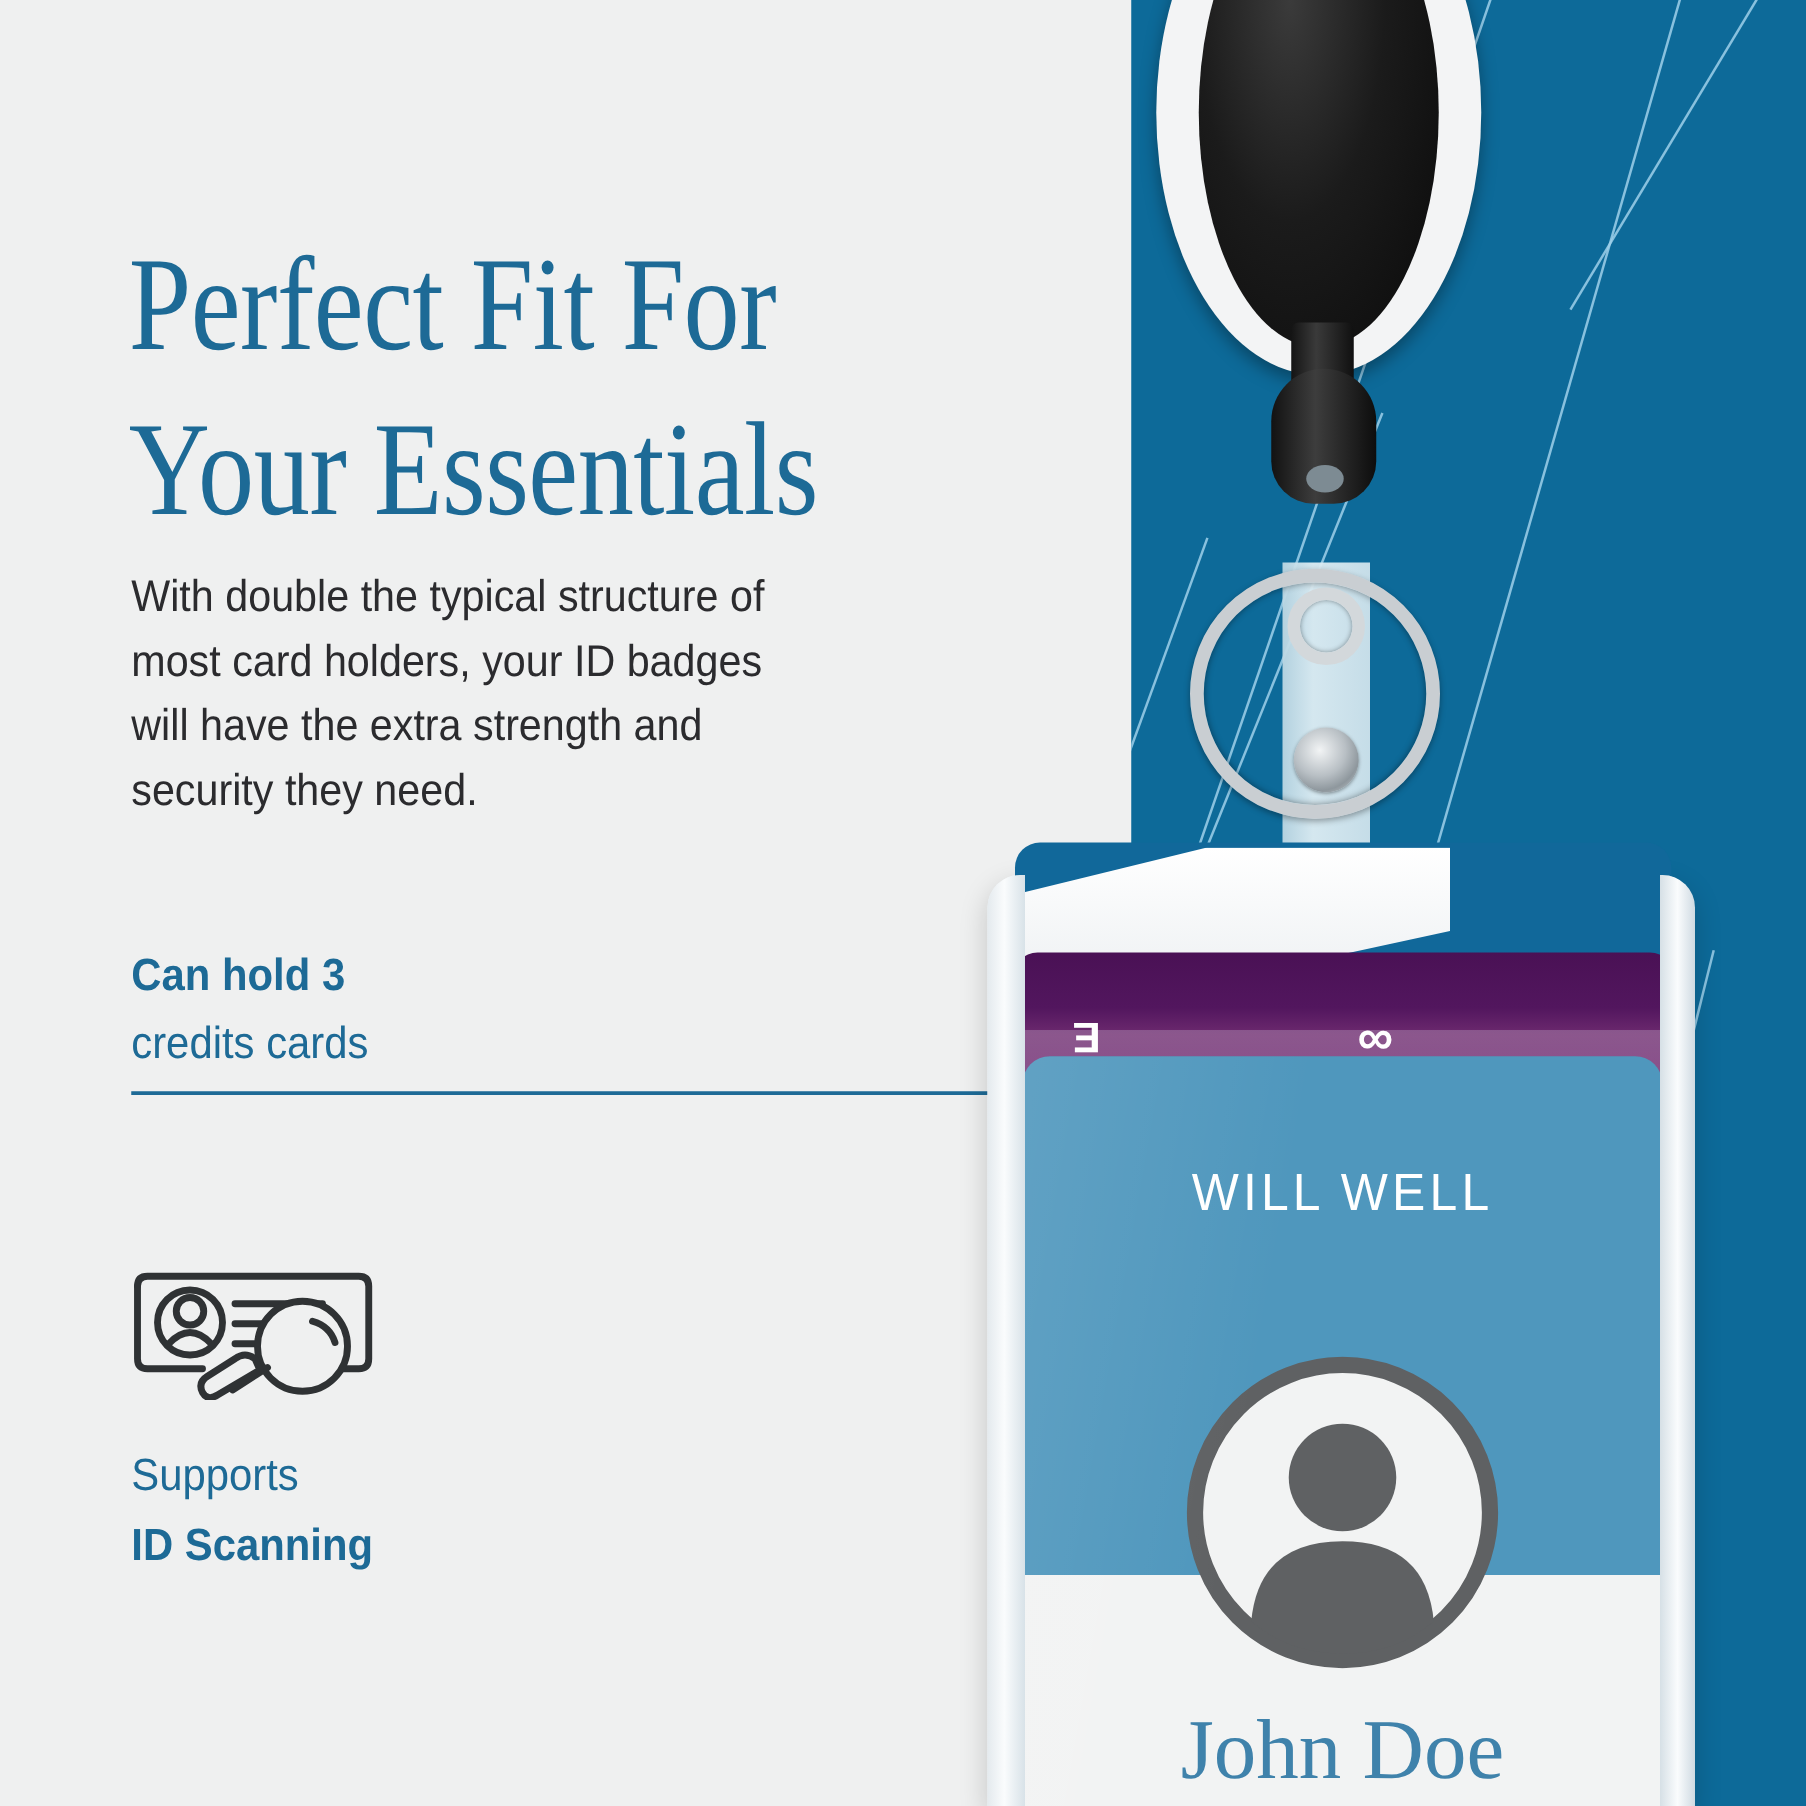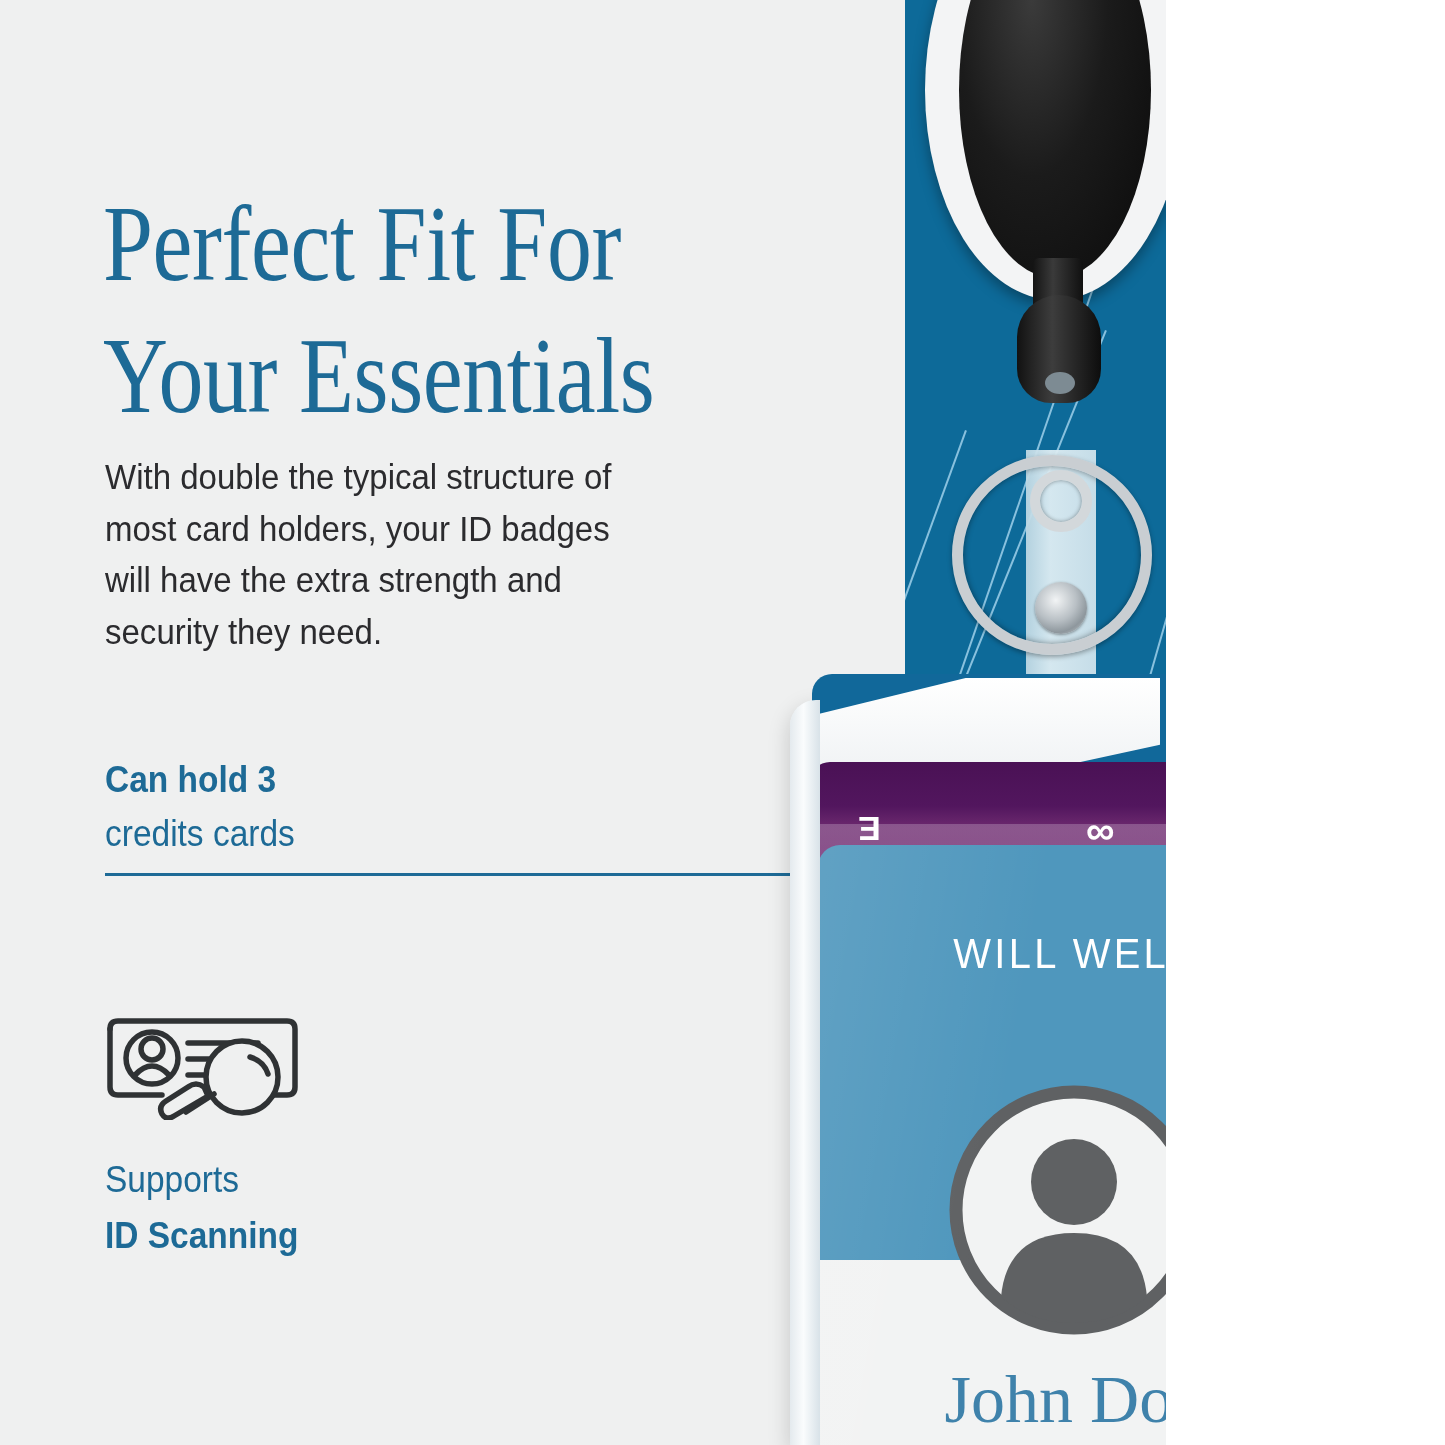--- a/index.html
+++ b/index.html
@@ -6,21 +6,21 @@
     margin: 0;
     padding: 0;
     background: #ffffff;
   }
   body {
     font-family: "Liberation Sans", sans-serif;
   }
 
   #canvas {
     position: relative;
-    width: 1166px;
+    width: 1445px;
     height: 1445px;
     overflow: hidden;
     background: #eff0f0;
   }
 
   
   .blue-panel {
     position: absolute;
     left: 905px;
     top: 0;

